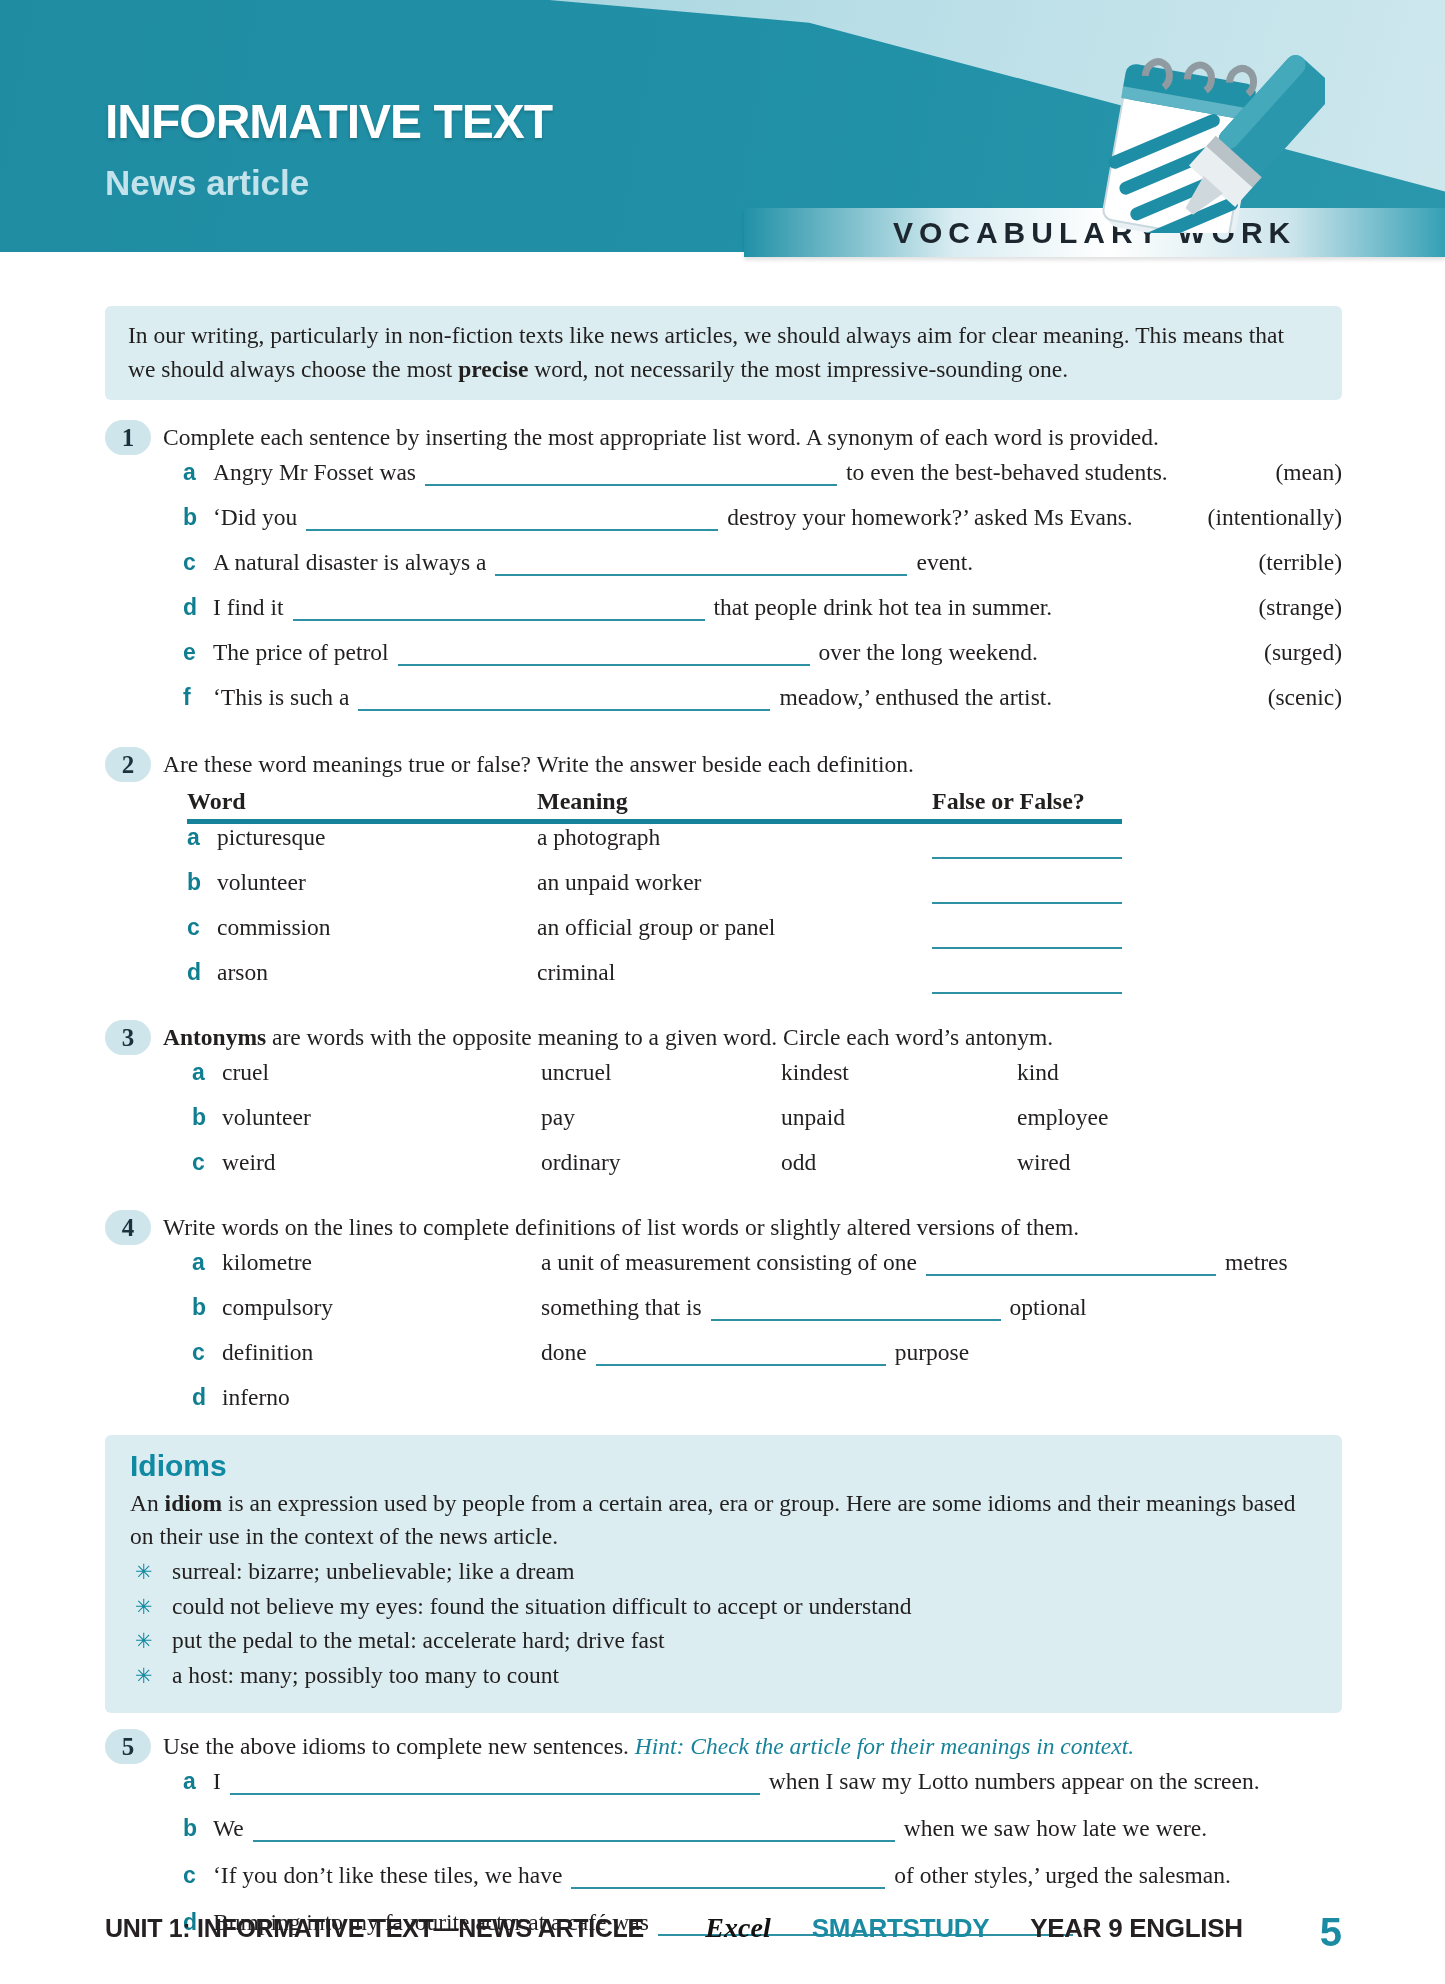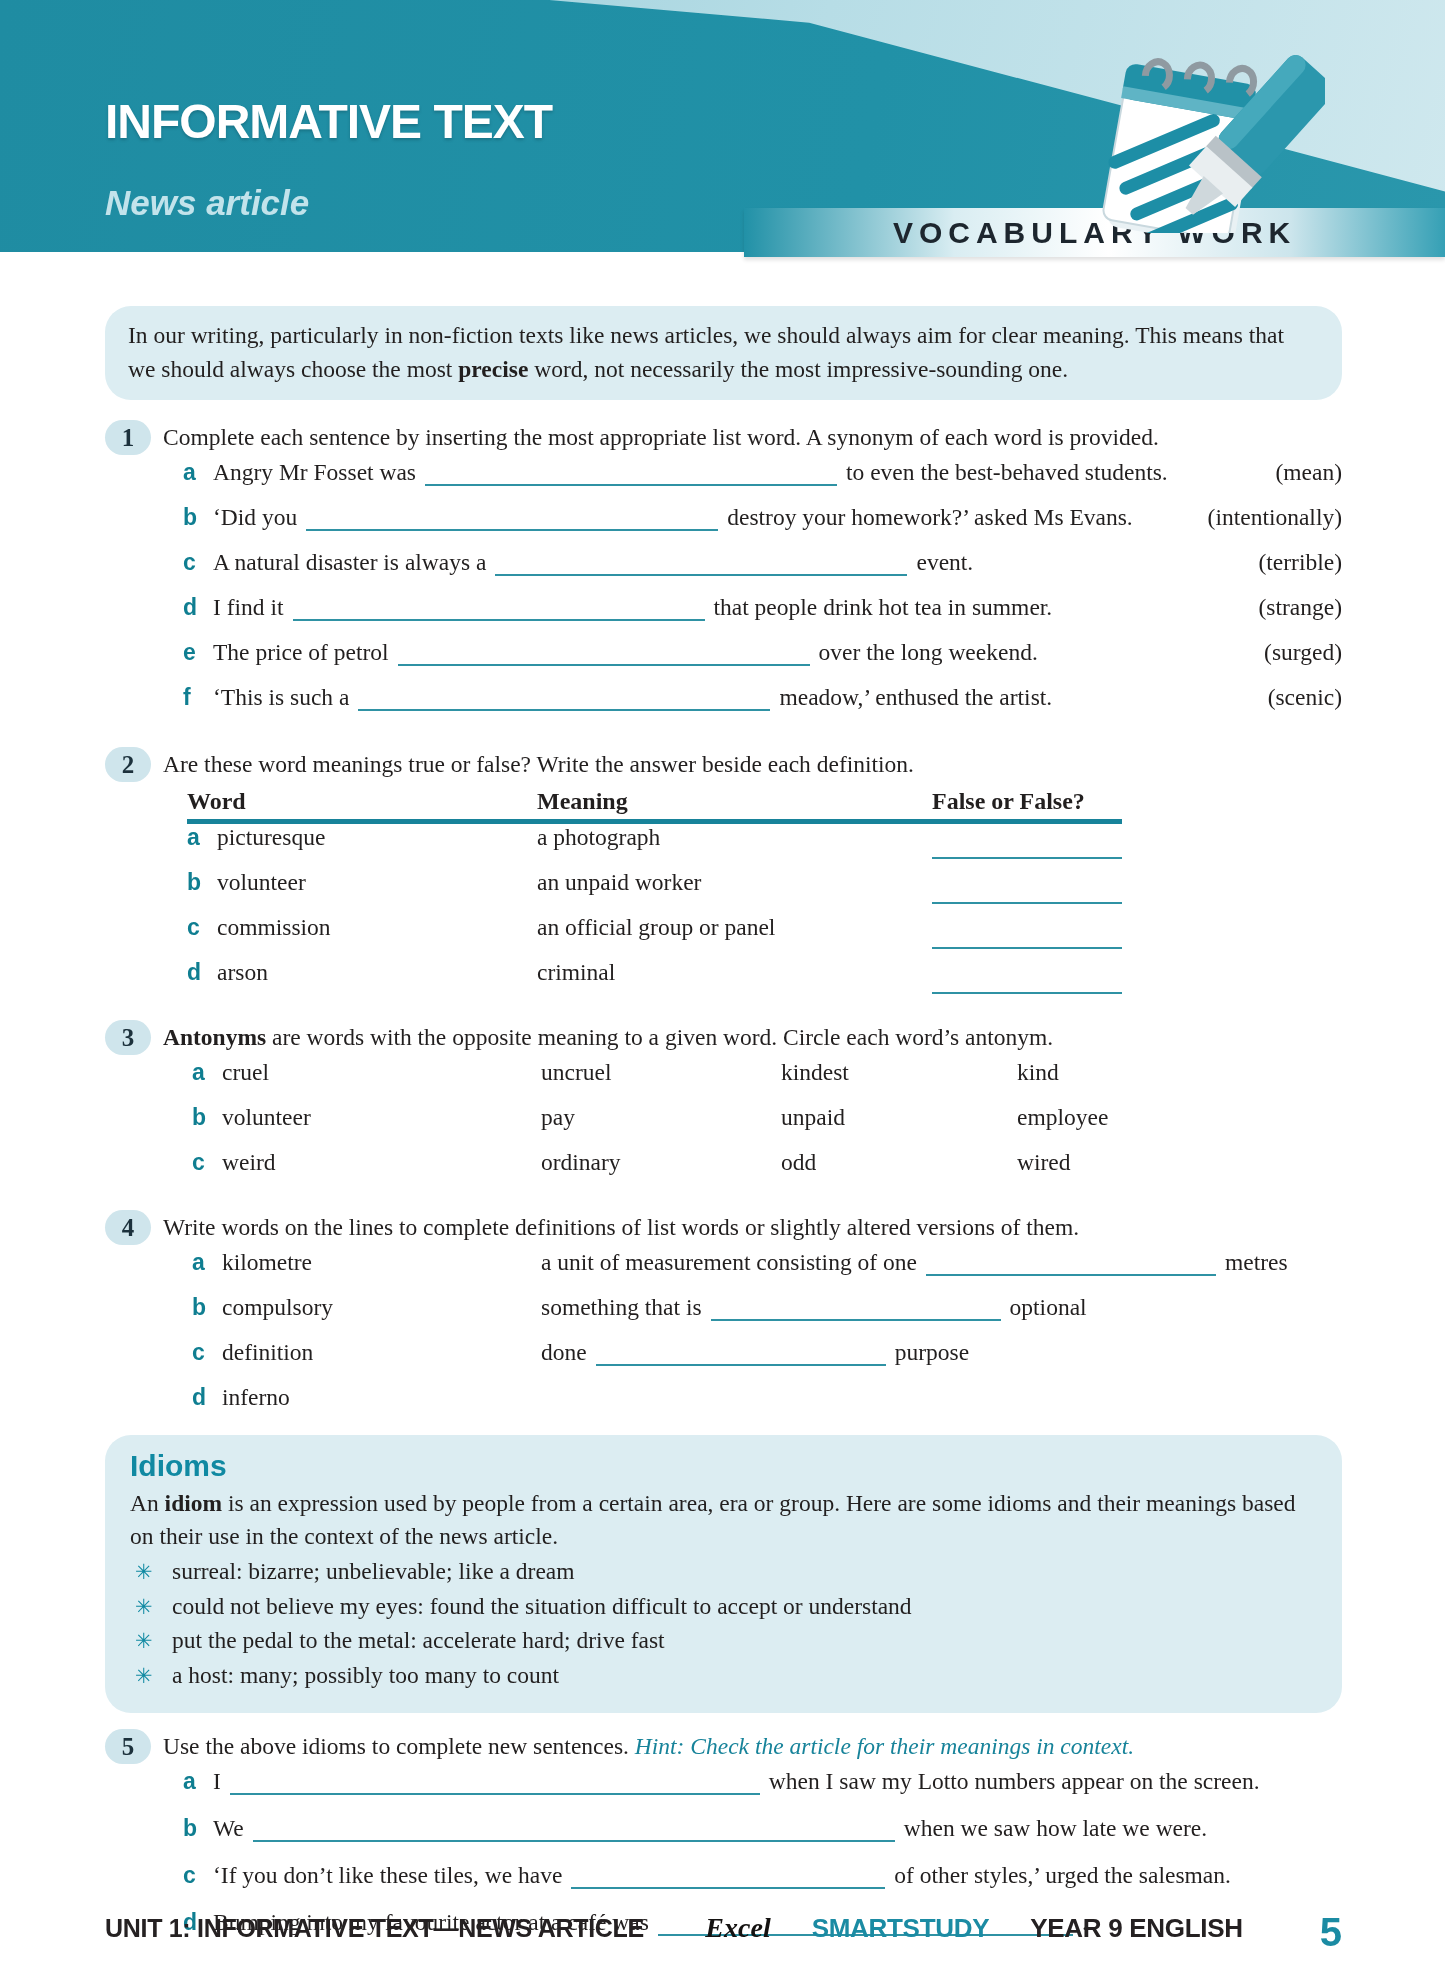--- a/index.html
+++ b/index.html
@@ -39,40 +39,40 @@
   .page-title{
     position:absolute;left:105px;top:98px;
     font-family:"Liberation Sans","DejaVu Sans",sans-serif;
     font-weight:bold;font-size:48px;letter-spacing:-1px;
     color:#ffffff;line-height:1;
     text-shadow:0 2px 3px rgba(0,40,50,.25);
   }
   .page-subtitle{
     position:absolute;left:105px;top:165px;
     font-family:"Liberation Sans","DejaVu Sans",sans-serif;
-    font-weight:bold;font-style:italic;font-size:35px;
-    color:#c2e3eb;line-height:1;margin-top:20px;
+    font-weight:bold;font-size:35px;
+    color:#c2e3eb;line-height:1;
   }
   .banner{
     position:absolute;left:51.5%;right:0;top:208px;height:49px;
     background:linear-gradient(90deg,#2191a7 0%,#d9edf2 30%,#ffffff 52%,#cce5ec 78%,#35a0b5 100%);
     display:flex;align-items:center;justify-content:center;
     box-shadow:0 3px 4px rgba(0,0,0,.12);
   }
   .banner span{
     font-family:"Liberation Sans","DejaVu Sans",sans-serif;
     font-weight:bold;font-size:30px;letter-spacing:6px;
     color:#1d262e;
   }
   .pad-icon{position:absolute;right:120px;top:48px;z-index:3;}
   
   .main{position:relative;padding:0 103px 0 105px;}
   .blue-box{
     background:var(--box-bg);
-    border-radius:26px;
+    border-radius:6px;
   }
   .intro-box{
     margin-top:54px;
     padding:12px 26px 14px 23px;
     line-height:34px;
   }
   .prompt{
     display:flex;align-items:baseline;
     margin-top:20px;
   }

